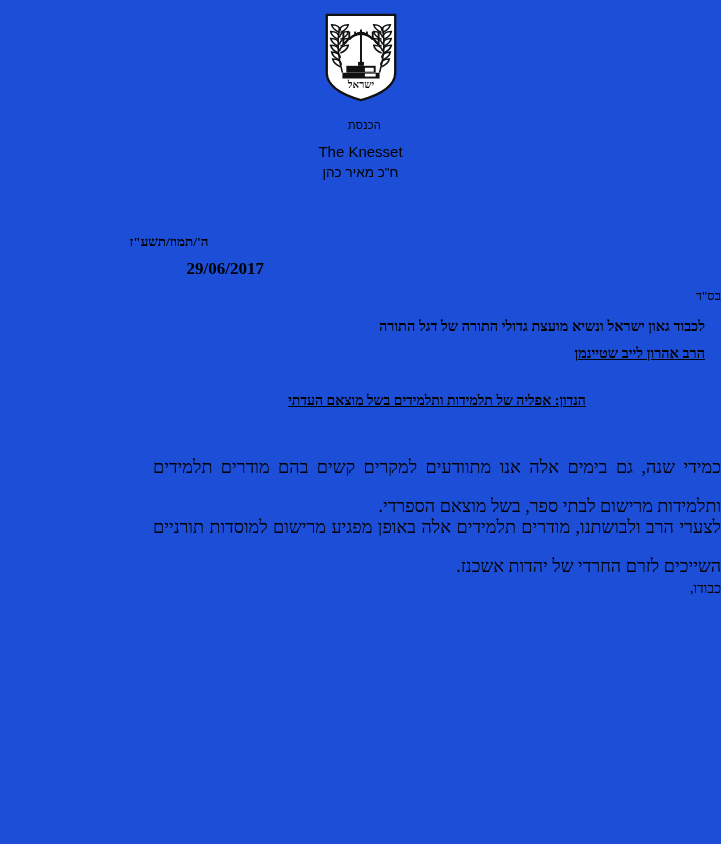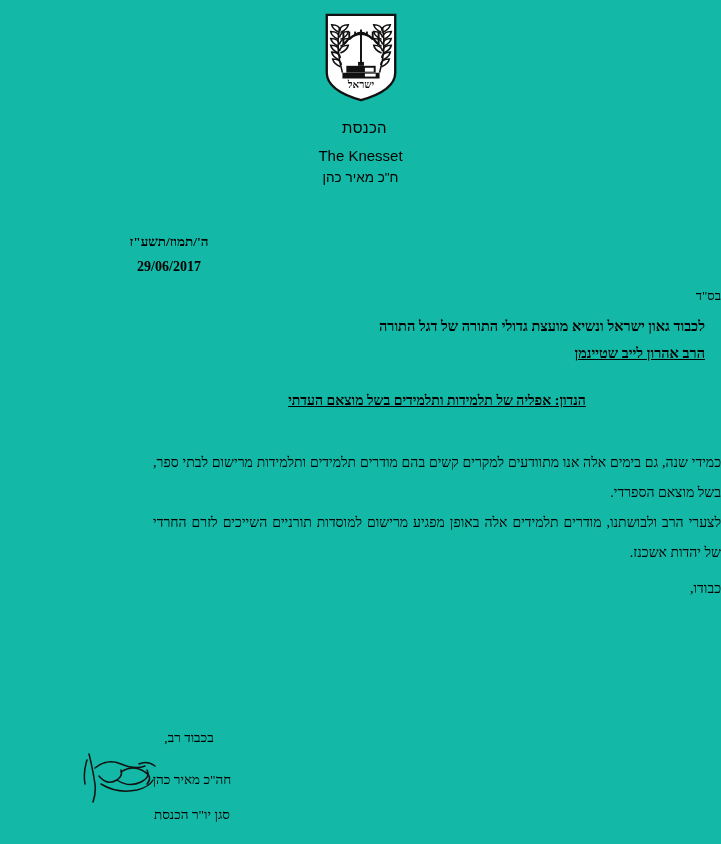--- a/index.html
+++ b/index.html
@@ -13,21 +13,21 @@
     font-family: "Liberation Sans", "DejaVu Sans", sans-serif;
     color: #000000;
     position: relative;
     overflow: hidden;
   }
 
   .page {
     position: relative;
     width: 721px;
     height: 844px;
-    background: #14b8a6;
+    background: #1d4ed8;
   }
 
   
   .emblem-wrap {
     position: absolute;
     top: 12px;
     left: 0;
     width: 721px;
     display: flex;
     justify-content: center;
@@ -44,21 +44,21 @@
     top: 120px;
     left: 0;
     width: 721px;
     text-align: center;
     line-height: 1.05;
   }
   .lh-line {
     display: block;
   }
   .lh-he-org {
-    font-size: 15px;
+    font-size: 11px;
     direction: rtl;
     margin-bottom: 12px;
     letter-spacing: 0.3px;
     margin-left: 8px;
   }
   .lh-en-org {
     font-size: 15px;
     margin-bottom: 7px;
   }
   .lh-he-name {
@@ -81,24 +81,25 @@
     text-align: center;
     line-height: 1.5;
   }
   .date-he {
     font-size: 13.5px;
     font-weight: bold;
     direction: rtl;
     font-family: "Liberation Serif", "DejaVu Serif", serif;
   }
   .date-en {
-    font-size: 14px;
+    font-size: 17px;
     font-weight: bold;
     font-family: "Liberation Serif", "DejaVu Serif", serif;
     margin-top: 4px;
+    text-align: right;
   }
 
   .bsd {
     position: absolute;
     top: 288px;
     right: 0;
     font-size: 13px;
     font-family: "Liberation Serif", "DejaVu Serif", serif;
     direction: rtl;
   }
@@ -133,21 +134,21 @@
   }
 
   .para {
     position: absolute;
     right: 0;
     width: 568px;
     direction: rtl;
     text-align: justify;
     text-justify: inter-word;
     font-family: "Liberation Serif", "DejaVu Serif", serif;
-    font-size: 14px;
+    font-size: 18px;
     line-height: 2.15;
     margin-left: 20px;
   }
   .para-1 { top: 448px; }
   .para-2 { top: 508px; }
 
   .salutation {
     position: absolute;
     top: 581px;
     right: 0;
@@ -287,32 +288,14 @@
 
   <div class="subject">הנדון: אפליה של תלמידות ותלמידים בשל מוצאם העדתי</div>
 
   <div class="para para-1">כמידי שנה, גם בימים אלה אנו מתוודעים למקרים קשים בהם מודרים תלמידים ותלמידות מרישום לבתי ספר, בשל מוצאם הספרדי.</div>
   <div class="para para-2">לצערי הרב ולבושתנו, מודרים תלמידים אלה באופן מפגיע מרישום למוסדות תורניים השייכים לזרם החרדי של יהדות אשכנז.</div>
 
   <div class="salutation">כבודו,</div>
 
 
 
-  <div class="sig-block">
-    <div class="sig-regards">בכבוד רב,</div>
-    <div class="sig-name">חה"כ מאיר כהן</div>
-    <div class="sig-title">סגן יו"ר הכנסת</div>
-
-    <svg class="signature-mark" viewBox="0 0 120 60" aria-hidden="true">
-      <g fill="none" stroke="#111111" stroke-width="1.5" stroke-linecap="round" stroke-linejoin="round">
-        <path d="M12 4 Q16 20 18 34 Q19 44 16 52"></path>
-        <path d="M10 10 Q6 22 8 34"></path>
-        <path d="M18 18 Q30 8 44 14 Q58 20 68 16"></path>
-        <path d="M22 26 Q30 36 40 30 Q46 26 44 20"></path>
-        <path d="M40 30 Q52 38 64 32 Q74 27 70 20"></path>
-        <path d="M44 22 Q56 14 68 22 Q76 27 70 34"></path>
-        <path d="M24 34 Q40 44 60 40 Q72 37 76 30"></path>
-        <path d="M62 14 Q70 10 78 16"></path>
-      </g>
-    </svg>
-  </div>
 
 </div>
 
 </body></html>

